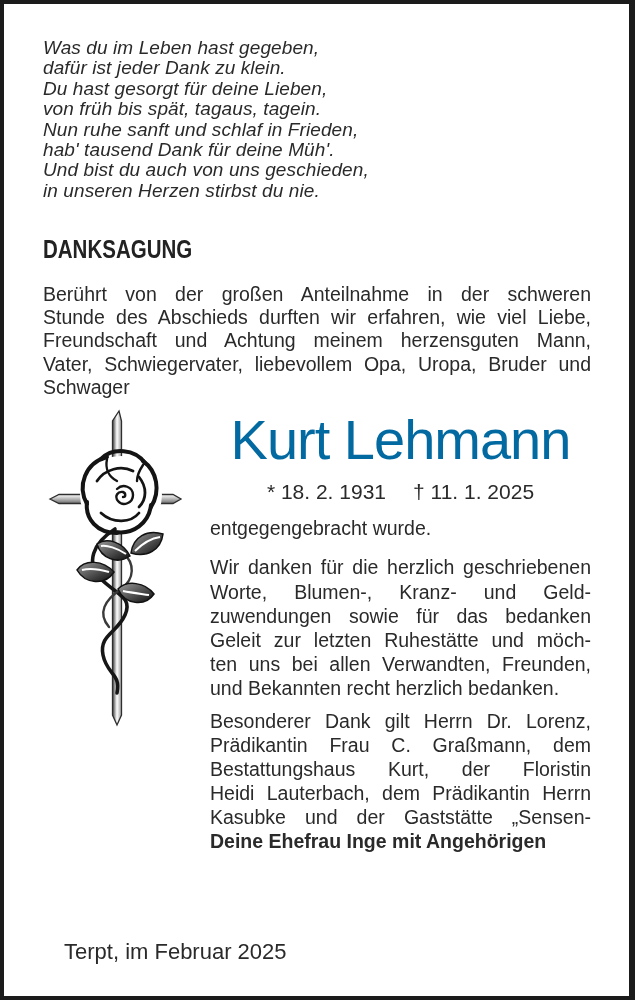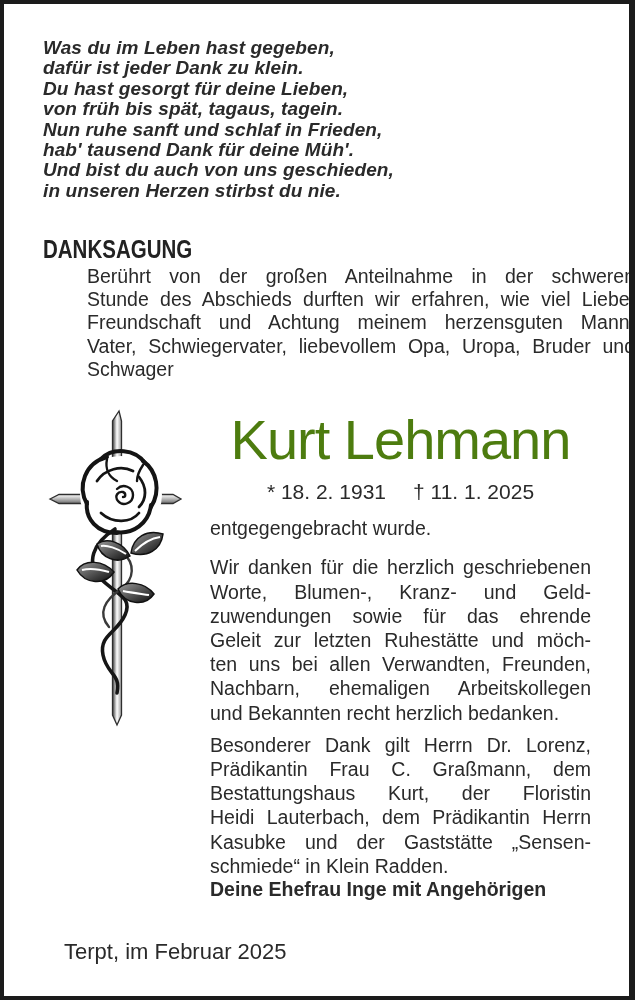--- a/index.html
+++ b/index.html
@@ -8,40 +8,40 @@
     font-family:"Liberation Sans", sans-serif; color:#2a2a2a; overflow:hidden;
   }
   .frame {
     position:absolute; inset:0; border:4px solid #1b1b1b; border-right-width:6px;
     pointer-events:none; z-index:5;
   }
   .poem {
     position:absolute; left:43px; top:38px;
     font-style:italic; font-size:19px; line-height:20.4px; letter-spacing:0.1px;
   }
-  .poem .jline, .poem .jline.last { text-align:right; text-align-last:left;font-weight:bold; }
+  .poem .jline, .poem .jline.last { text-align:right; text-align-last:left; }
   .heading {
     position:absolute; left:43px; top:237px; margin:0;
     font-size:25px; font-weight:bold; line-height:1; white-space:nowrap;
     transform:scaleX(0.82); transform-origin:left top; color:#222;
   }
   .intro {
-    position:absolute; left:43px; top:265px; width:548px;
-    font-size:19.5px; line-height:23.2px;margin-left:44px;
+    position:absolute; left:43px; top:283px; width:548px;
+    font-size:19.5px; line-height:23.2px;
   }
   .jline { text-align:justify; text-align-last:justify; }
   .jline.last { text-align-last:left; }
   .artwork { position:absolute; left:35px; top:403px; width:160px; height:332px; }
   .right-col {
     position:absolute; left:210px; top:412px; width:381px;
     font-size:19.5px; line-height:24.2px;
   }
   .name {
     font-size:56px; line-height:56px; letter-spacing:-1px;
-    text-align:center; white-space:nowrap; color:#4d7c0f;
+    text-align:center; white-space:nowrap; color:#0369a1;
   }
   .dates {
     display:flex; justify-content:center; gap:27px;
     font-size:21px; margin-top:12px; white-space:nowrap;
   }
   .cont { margin-top:12px; }
   .para { margin-top:15px; }
   .para2 { margin-top:8px; }
   .closing { margin-top:12px; }
   .family { font-weight:bold; line-height:22px; }
@@ -133,31 +133,29 @@
   <div class="right-col">
     <div class="name">Kurt Lehmann</div>
     <div class="dates">
       <span>* 18. 2. 1931</span>
       <span>† 11. 1. 2025</span>
     </div>
     <div class="cont">entgegengebracht wurde.</div>
     <div class="para">
         <div class="jline">Wir danken für die herzlich geschriebenen</div>
         <div class="jline">Worte, Blumen-, Kranz- und Geld-</div>
-        <div class="jline">zuwendungen sowie für das ehrende</div>
+        <div class="jline">zuwendungen sowie für das bedanken</div>
         <div class="jline">Geleit zur letzten Ruhestätte und möch-</div>
         <div class="jline">ten uns bei allen Verwandten, Freunden,</div>
-        <div class="jline">Nachbarn, ehemaligen Arbeitskollegen</div>
         <div class="jline last">und Bekannten recht herzlich bedanken.</div>
       </div>
     <div class="para para2">
         <div class="jline">Besonderer Dank gilt Herrn Dr. Lorenz,</div>
         <div class="jline">Prädikantin Frau C. Graßmann, dem</div>
         <div class="jline">Bestattungshaus Kurt, der Floristin</div>
         <div class="jline">Heidi Lauterbach, dem Prädikantin Herrn</div>
         <div class="jline">Kasubke und der Gaststätte „Sensen-</div>
-        <div class="jline last">schmiede“ in Klein Radden.</div>
       </div>
     <div class="family">Deine Ehefrau Inge mit Angehörigen</div>
   </div>
 
   <div class="placedate">Terpt, im Februar 2025</div>
 </div>
 
 </body></html>

